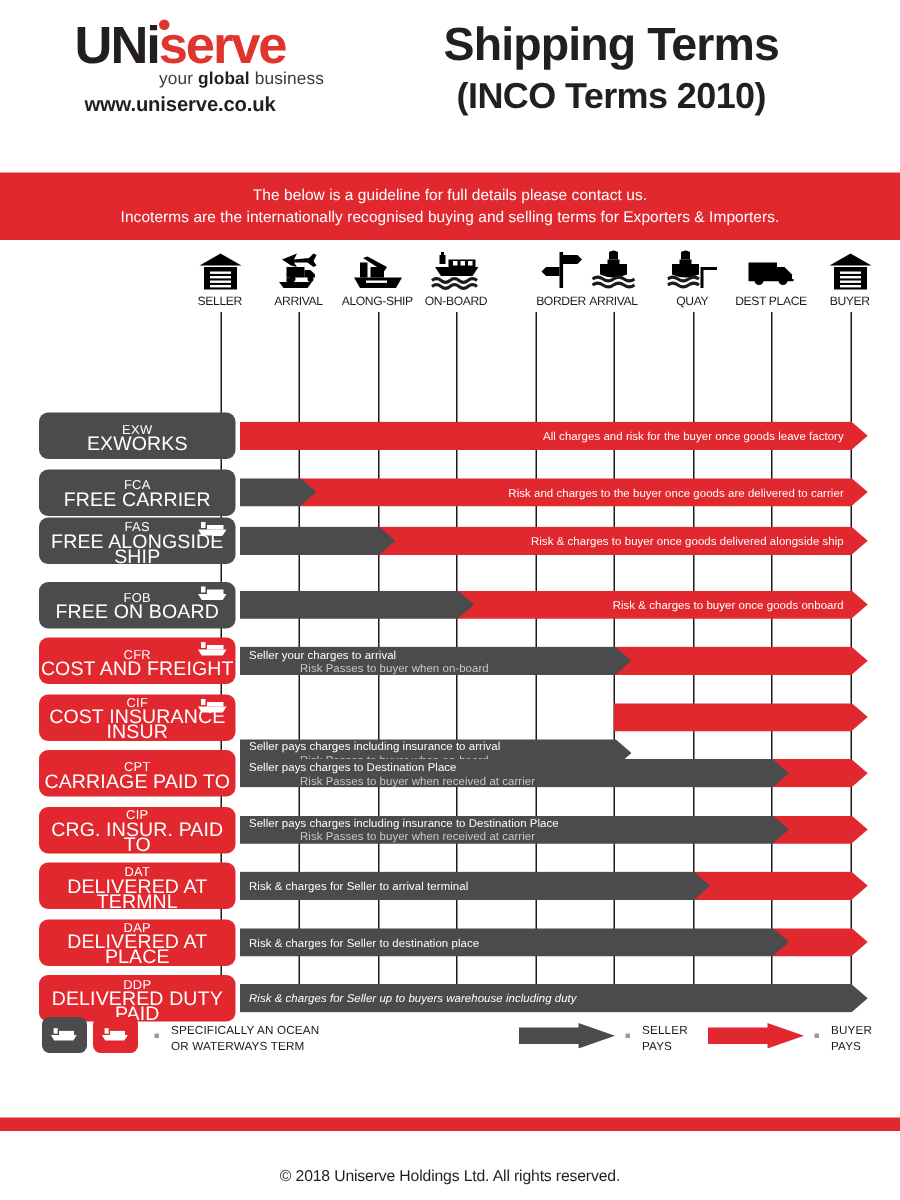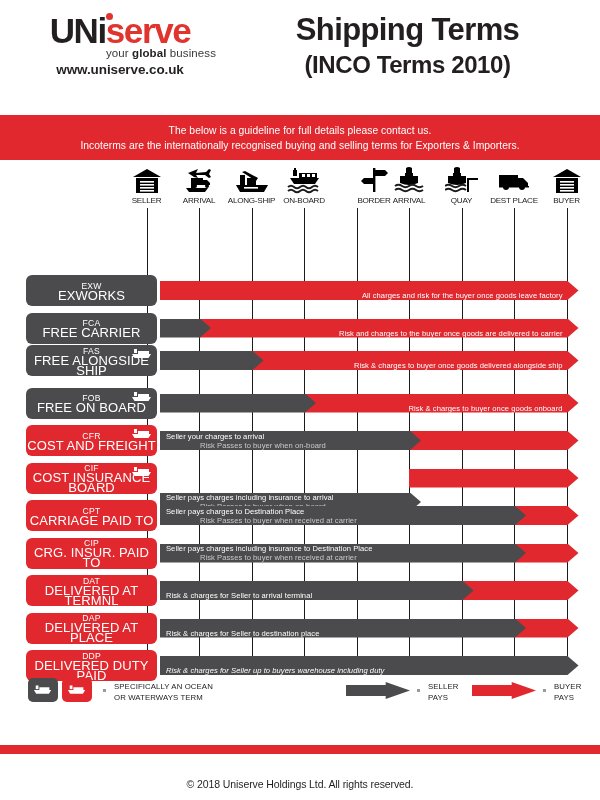--- a/index.html
+++ b/index.html
@@ -56,21 +56,21 @@
   }
   .pill.gray { background: #4b4b4d; }
   .pill.red  { background: #e0282e; }
   .pill-code { font-size: 8.6px; line-height: 10px; letter-spacing: .2px; }
   .pill-name { font-size: 13px; line-height: 10px; letter-spacing: .1px; }
   .pill-ship { position: absolute; right: 4px; top: 1px; }
 
   
   .bar {
     position: absolute; top: 9px; height: 19px;
-    display: flex; align-items: flex-end;
+    display: flex; align-items: center;
     clip-path: polygon(0 0, calc(100% - 11px) 0, 100% 50%, calc(100% - 11px) 100%, 0 100%);
   }
   .bar.red  { background: #e0282e; }
   .bar.gray { background: #4b4b4d; }
   .bar-text { font-size: 7.6px; color: #ffffff; white-space: nowrap; letter-spacing: .05px; }
   .bar-text.right { margin-left: auto; padding-right: 16px; }
   .bar-text.left  { padding-left: 6px; }
   .bar.two-line { flex-direction: column; align-items: flex-start; justify-content: center; }
   .bar.two-line .l1 { padding-left: 6px; line-height: 9px; }
   .bar.two-line .l2 { padding-left: 40px; line-height: 9px; color: #c9c9c9; }
@@ -307,21 +307,21 @@
           <div class="bar red" style="left: 409px; width: 169.5px;"></div>
           <div class="bar gray two-line" style="left: 160px; width: 261px;">
             <span class="bar-text l1">Seller your charges to arrival</span>
             <span class="bar-text l2">Risk Passes to buyer when on-board</span>
           </div>
         </div>
         <div class="row" style="top: 299.5px;">
           <div class="pill red">
             <div class="pill-code">CIF</div>
             <div class="pill-name">COST INSURANCE</div>
-            <div class="pill-name">BOARD</div>
+            <div class="pill-name">INSUR</div>
             <div class="pill-ship"><svg width="22" height="12" viewBox="0 0 22 12">
                 <rect x="3" y="1" width="3" height="4" fill="#fff"></rect>
                 <rect x="7" y="3" width="11" height="3" fill="#fff"></rect>
                 <path d="M1 6 h19 l-2.5 4 H3.5 Z" fill="#fff"></path>
               </svg></div>
           </div>
           <div class="bar red" style="left: 409px; width: 169.5px;"></div>
           <div class="bar gray two-line" style="left: 160px; width: 261px; margin-top: 24px;">
             <span class="bar-text l1">Seller pays charges including insurance to arrival</span>
             <span class="bar-text l2">Risk Passes to buyer when on-board</span>

